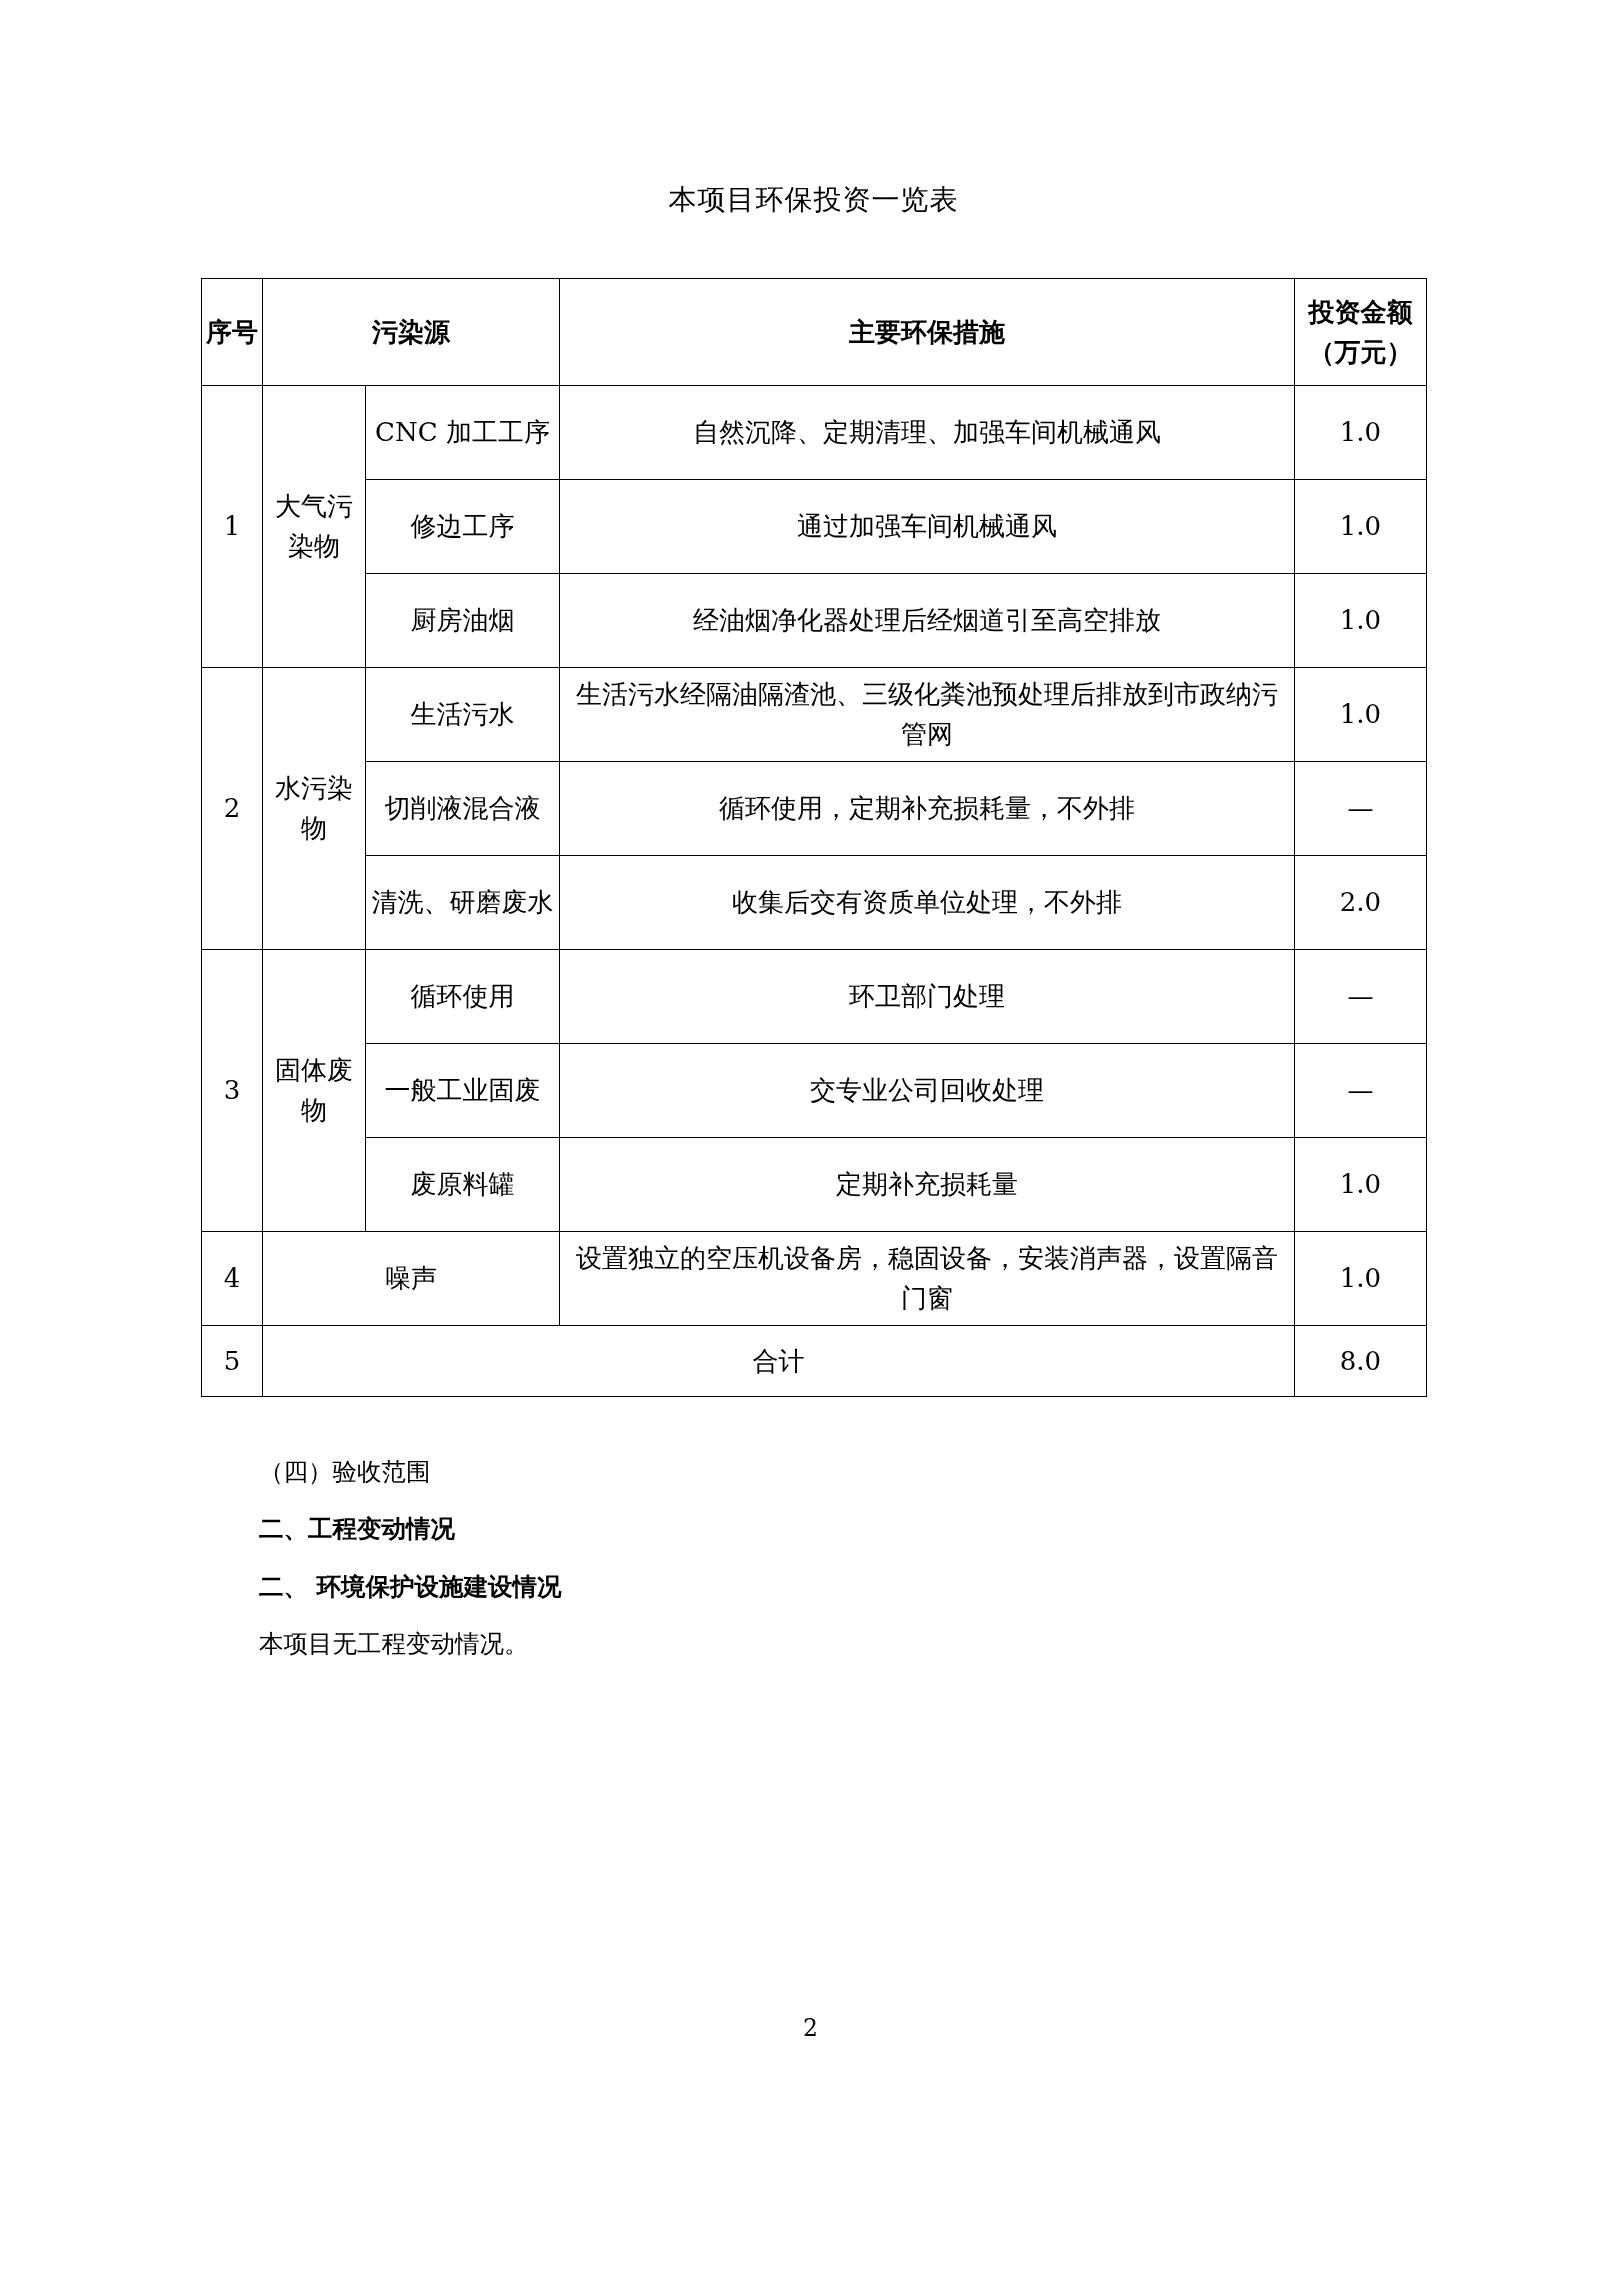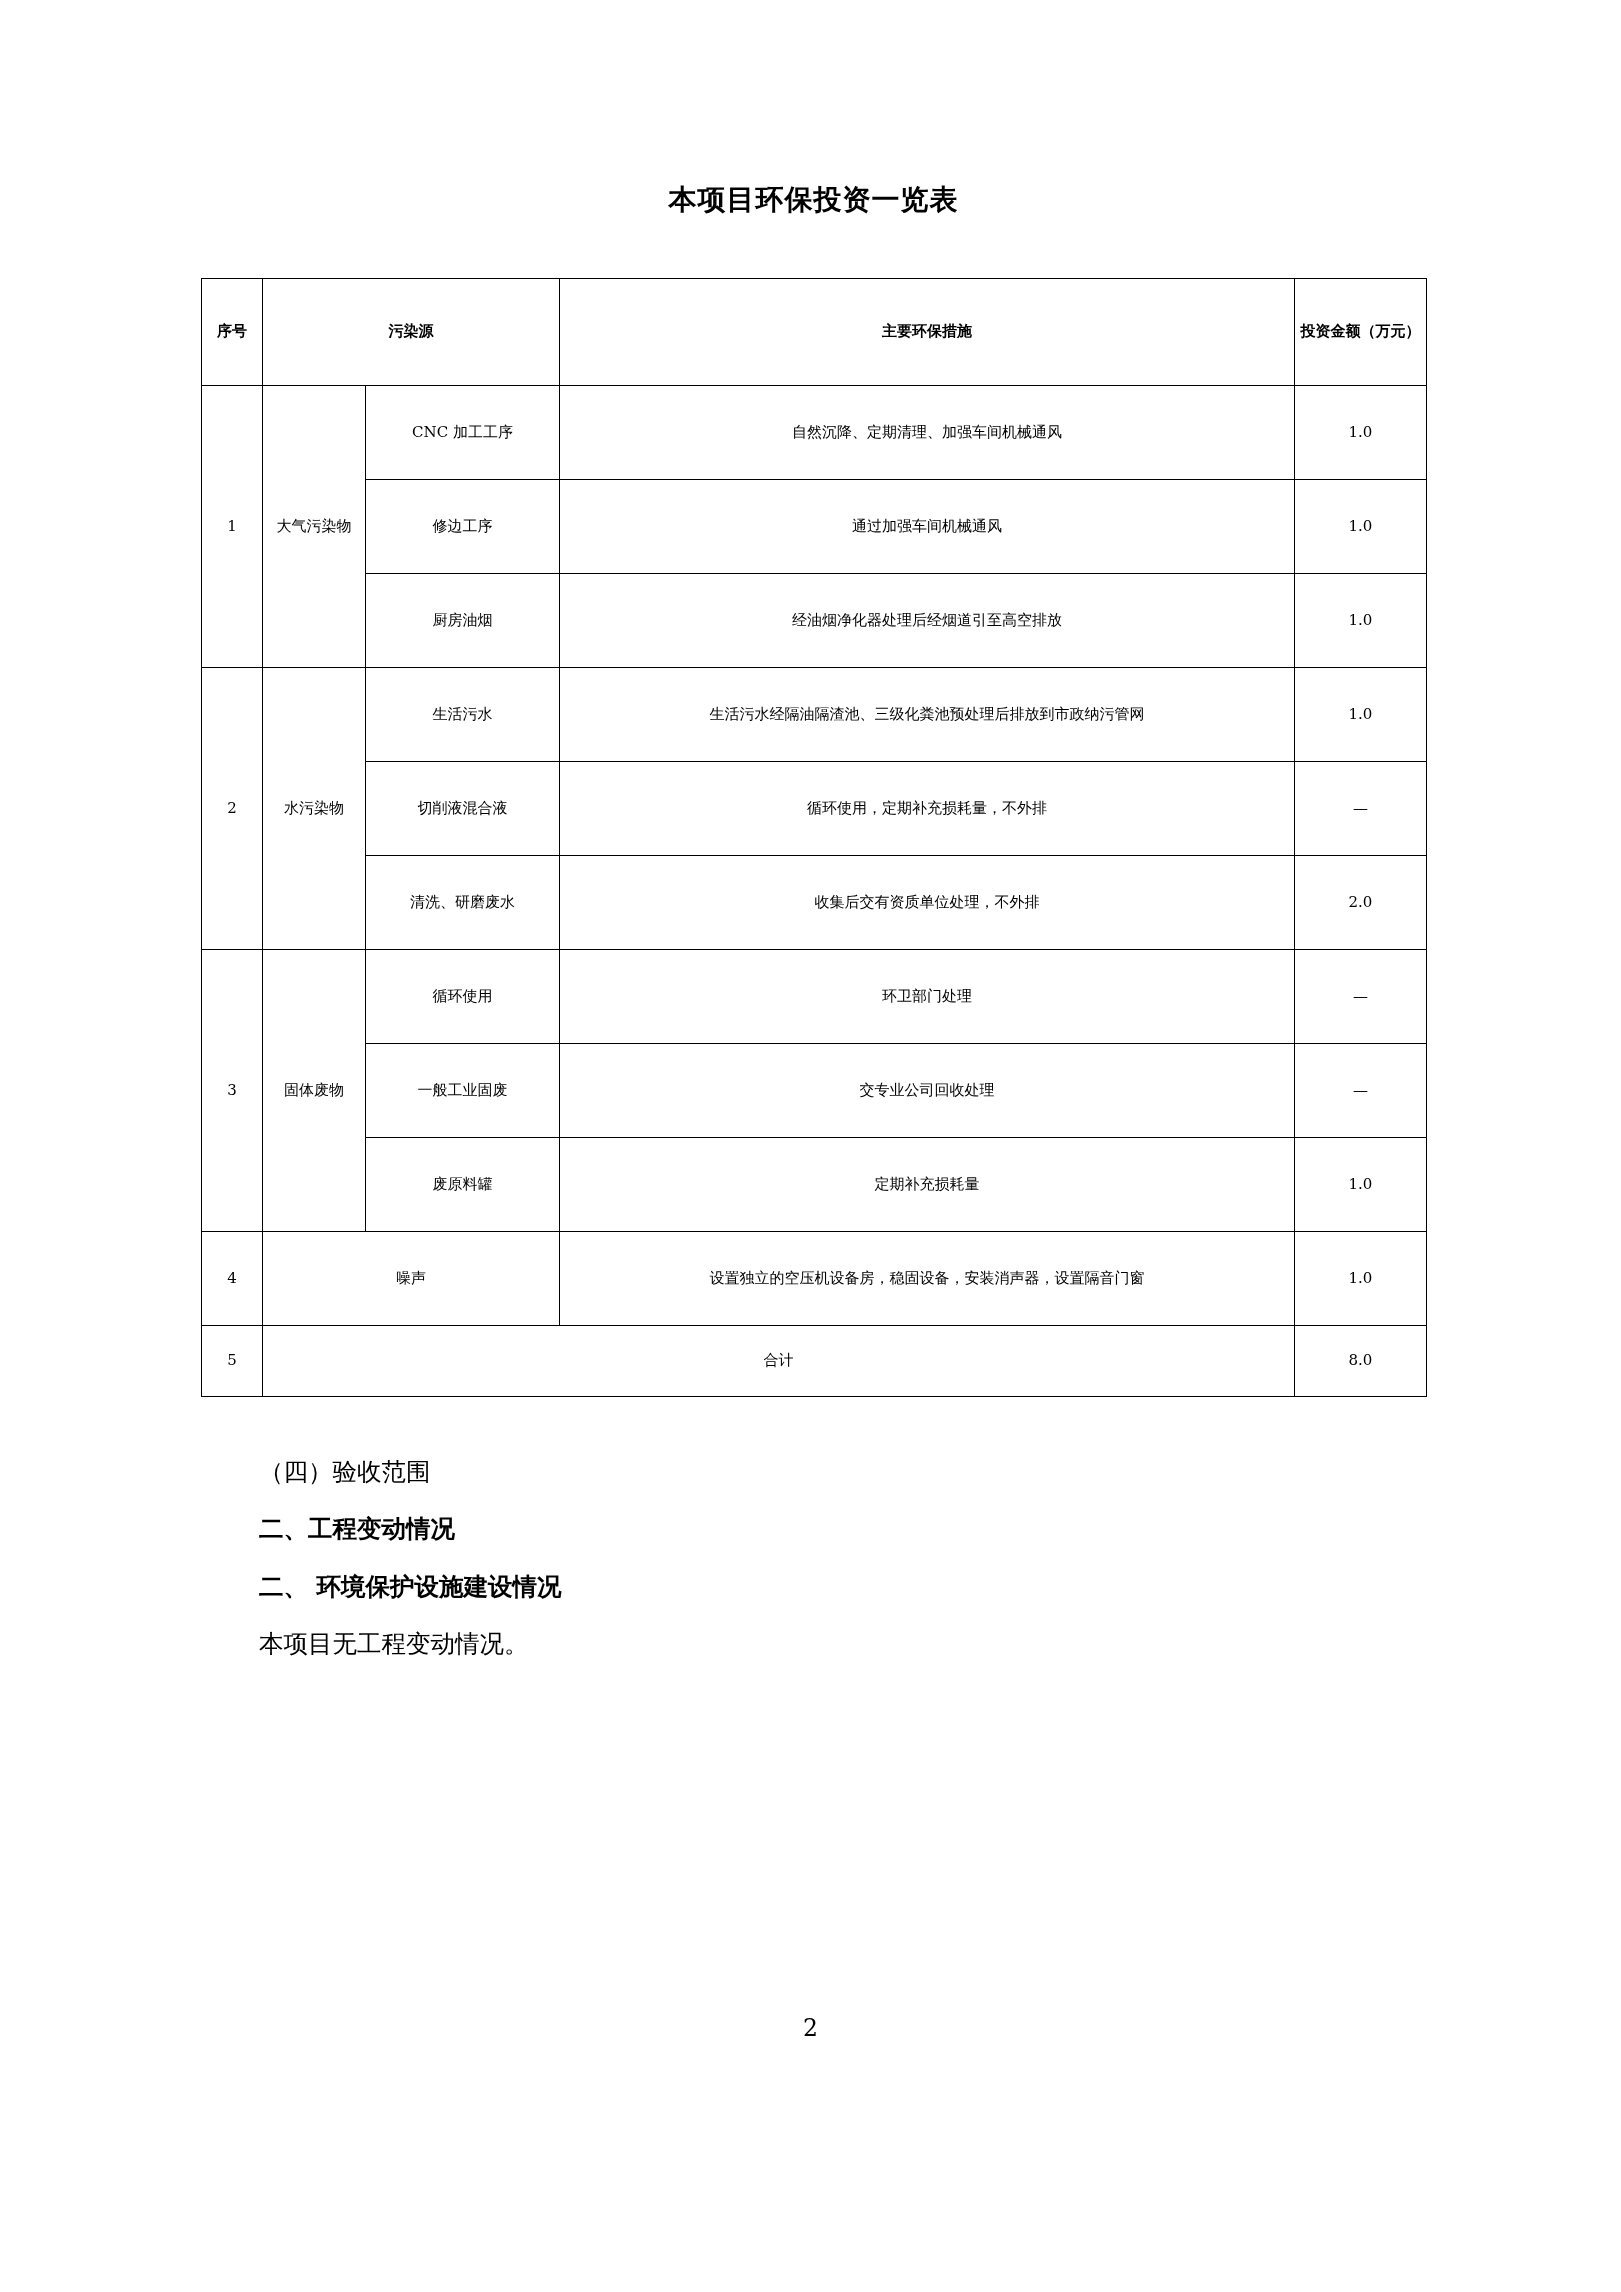--- a/index.html
+++ b/index.html
@@ -26,34 +26,34 @@
     left: 201px;
     top: 0;
     width: 1225px;
   }
 
   
   .doc-title {
     margin-top: 181px;
     text-align: center;
     font-size: 28px;
-    font-weight: bold;
+    font-weight: normal;
     letter-spacing: 1px;
     font-family: "DejaVu Serif", "Liberation Serif", serif;
   }
 
   
   .tbl-wrap {
     margin-top: 59px;
   }
   table.invest {
     border-collapse: collapse;
     width: 1225px;
     table-layout: fixed;
-    font-size: 15px;
+    font-size: 26px;
     font-family: "DejaVu Serif", "Liberation Serif", serif;
   }
   table.invest th,
   table.invest td {
     border: 1px solid #000000;
     text-align: center;
     vertical-align: middle;
     padding: 5.9px 3.9px;
     line-height: 1.55;
     word-break: break-all;

